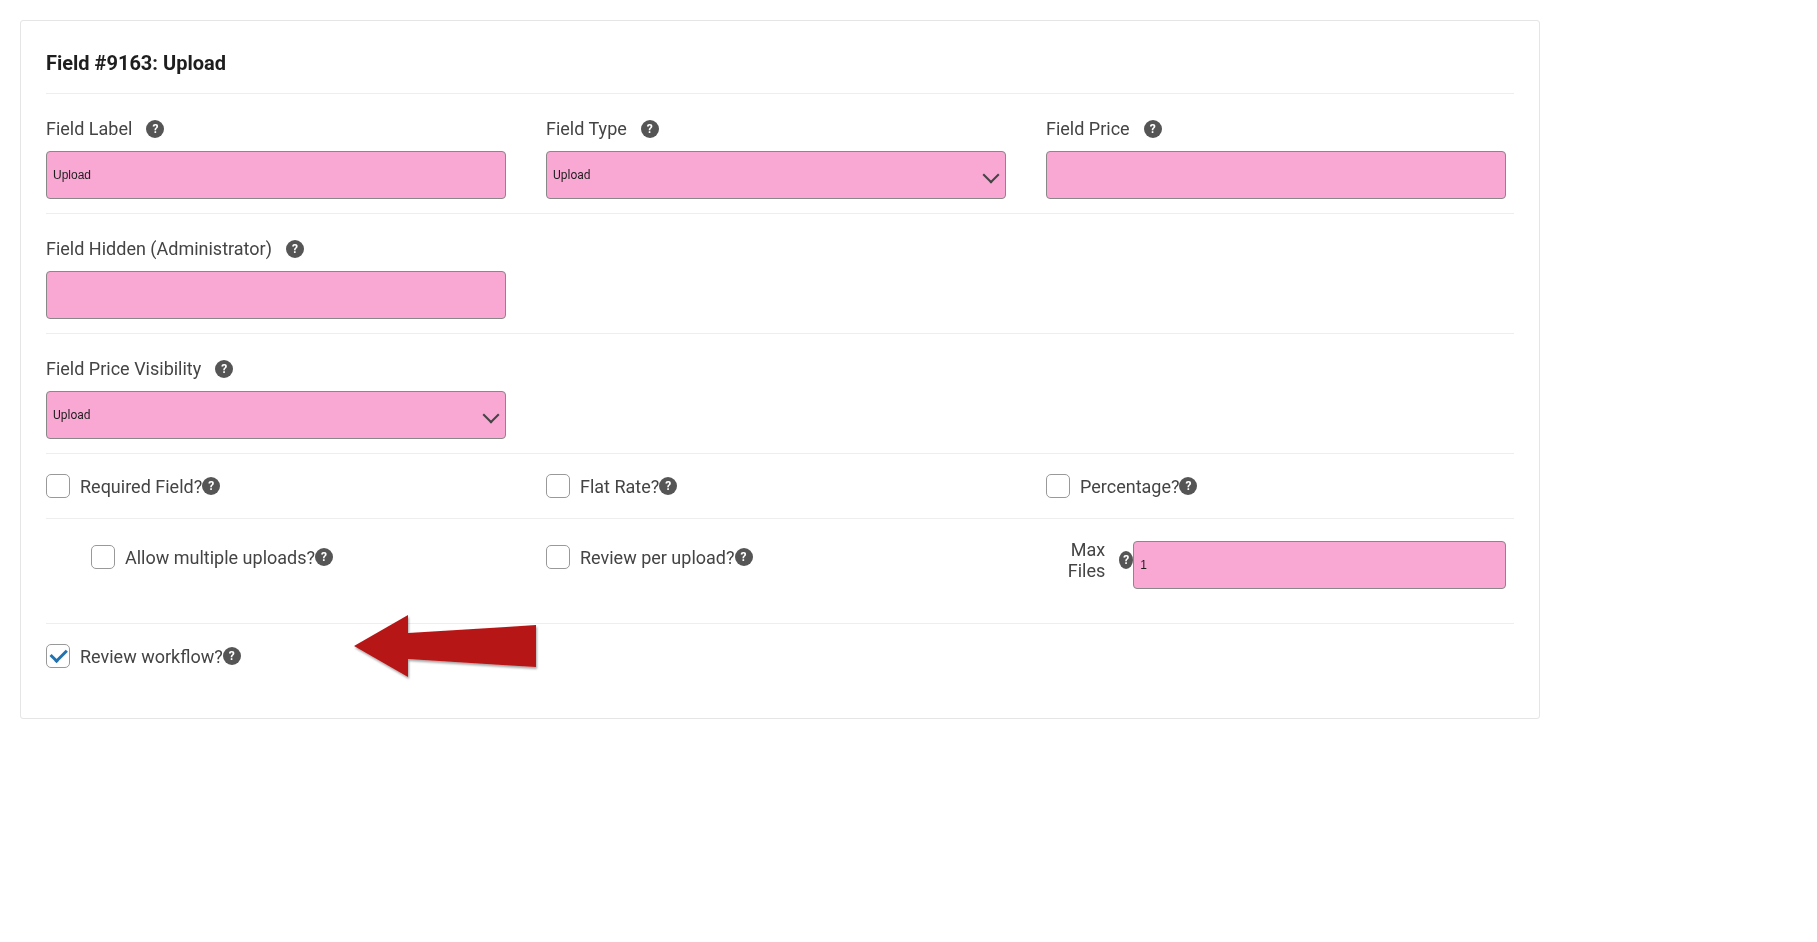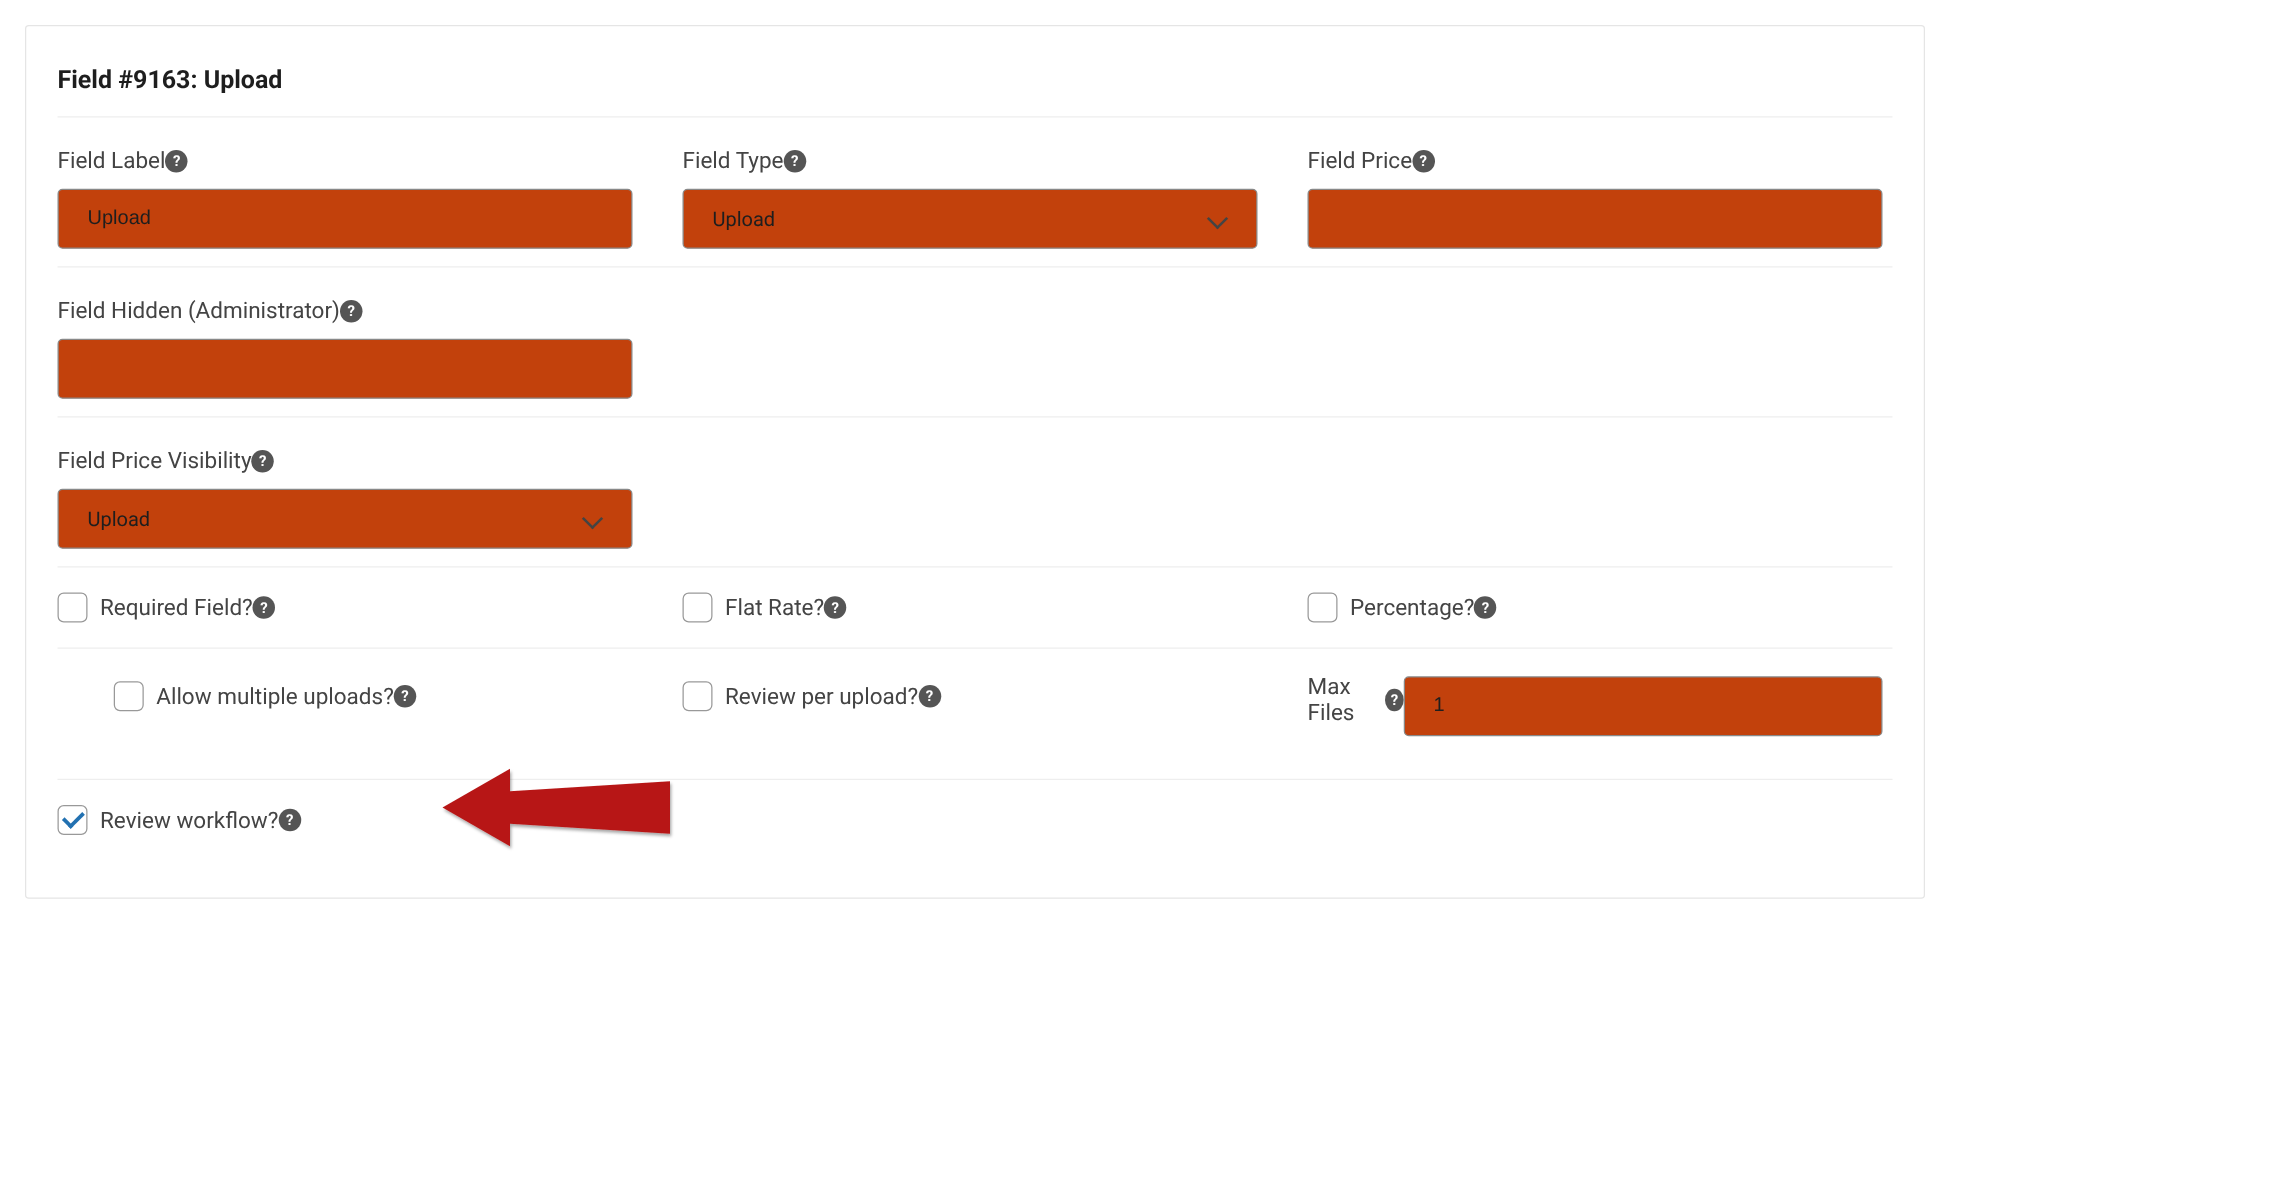--- a/index.html
+++ b/index.html
@@ -37,20 +37,21 @@
     .col {
       flex: 1;
       min-width: 0;
     }
     .col.narrow {
       max-width: 460px;
     }
     .field-label-row {
       display: flex;
       align-items: center;
+      gap: 14px;
       margin-bottom: 12px;
       color: #444;
       font-size: 18px;
     }
     .help-icon {
       display: inline-flex;
       align-items: center;
       justify-content: center;
       width: 18px;
       height: 18px;
@@ -59,23 +60,23 @@
       color: #fff;
       font-size: 12px;
       font-weight: 700;
       cursor: help;
     }
     input[type="text"], .select {
       width: 100%;
       height: 48px;
       border: 1px solid #888;
       border-radius: 4px;
-      font-size: 16px;
-      padding: 0 23px;
-      background: #c2410c;
+      font-size: 12px;
+      padding: 0 6px;
+      background: #f9a8d4;
       color: #1e1e1e;
     }
     .select {
       display: flex;
       align-items: center;
       justify-content: space-between;
       cursor: pointer;
       user-select: none;
     }
     .chevron {
@@ -246,21 +247,21 @@
     <div class="col narrow" style="padding-top:6px;">
       <div class="checkbox-help-wrap">
         <div class="checkbox-row">
           <span class="checkbox"></span>
           <span class="checkbox-label">Review per upload?</span>
         </div>
         <span class="help-icon">?</span>
       </div>
     </div>
     <div class="col narrow">
-      <div class="field-label-row" style="margin-bottom:10px;">
+      <div class="field-label-row" style="margin-bottom:10px;text-align:right;">
         <span>Max Files</span>
         <span class="help-icon">?</span>
       </div>
       <input type="text" value="1" style="">
     </div>
   </div>
 
   <div class="last-row-wrap">
     <div class="row checkbox-section">
       <div class="col narrow">

